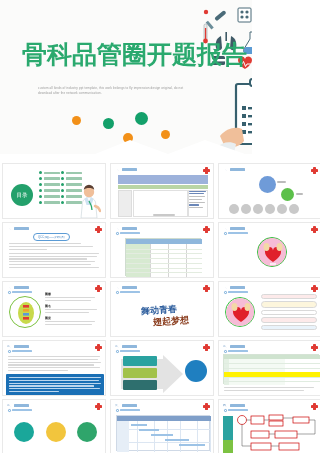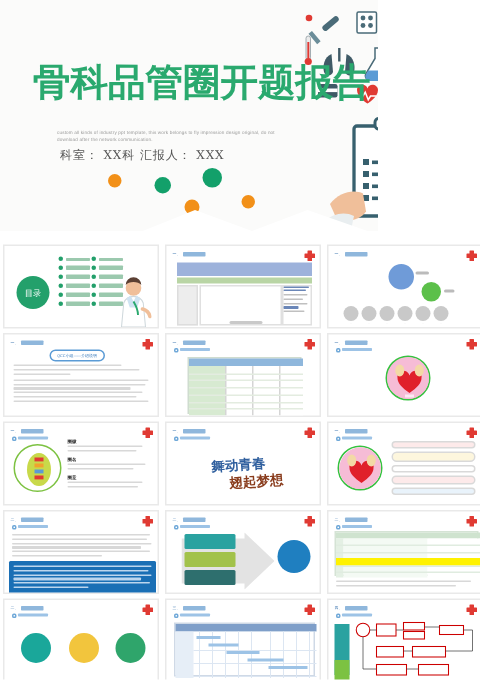--- a/index.html
+++ b/index.html
@@ -215,21 +215,20 @@
           <rect x="88" y="50" width="4" height="16" rx="2" transform="rotate(18 90 58)" fill="#5b9bd5"></rect>
         </g>
       </svg>
     </div>
 
     <div class="hero-title">骨科品管圈开题报告</div>
 
 
     <div class="hero-en">custom all kinds of industry ppt template, this work belongs to fly impression design original, do not download after the network communication.</div>
 
-    <div class="hero-meta">科室： XX科   汇报人： XXX</div>
 
     <div class="dot" style="left:72px;top:116px;width:9px;height:9px;background:#f29018;"></div>
     <div class="dot" style="left:103px;top:118px;width:11px;height:11px;background:#13a06a;"></div>
     <div class="dot" style="left:135px;top:112px;width:13px;height:13px;background:#13a06a;"></div>
     <div class="dot" style="left:123px;top:133px;width:10px;height:10px;background:#f29018;"></div>
     <div class="dot" style="left:161px;top:130px;width:9px;height:9px;background:#f29018;"></div>
 
     <div class="illus">
       <svg width="106" height="82" viewBox="0 0 106 82">
 

